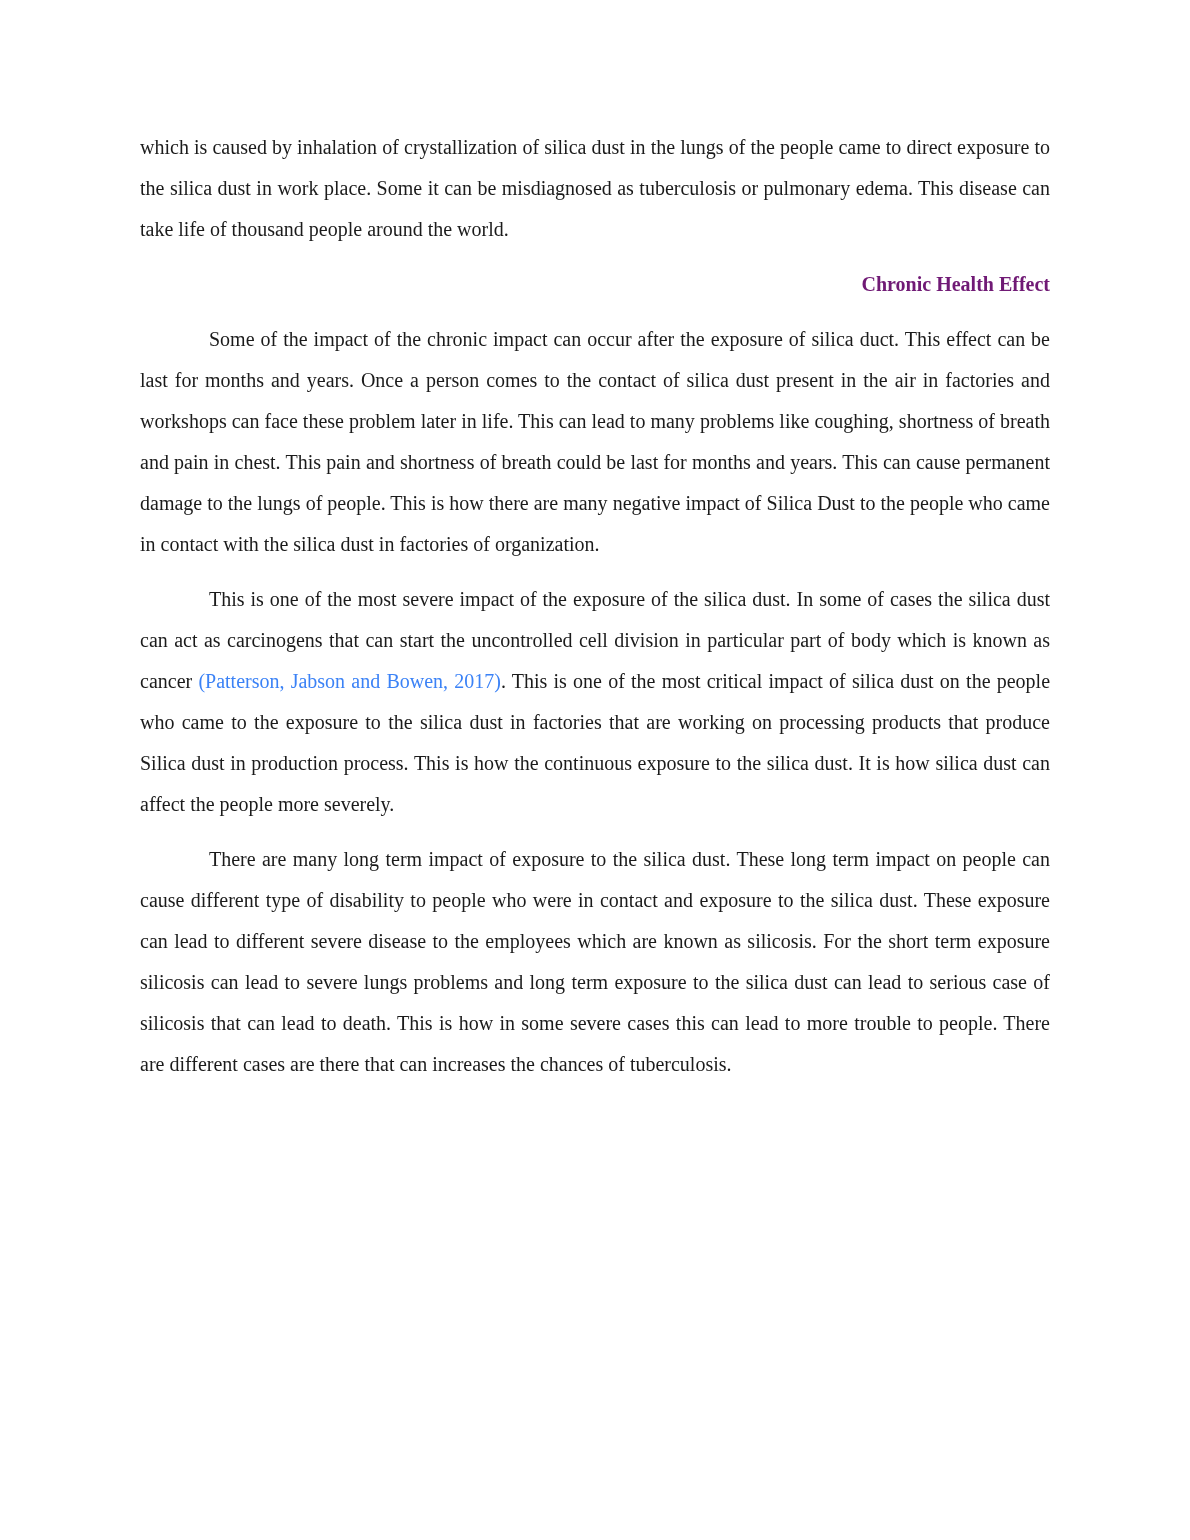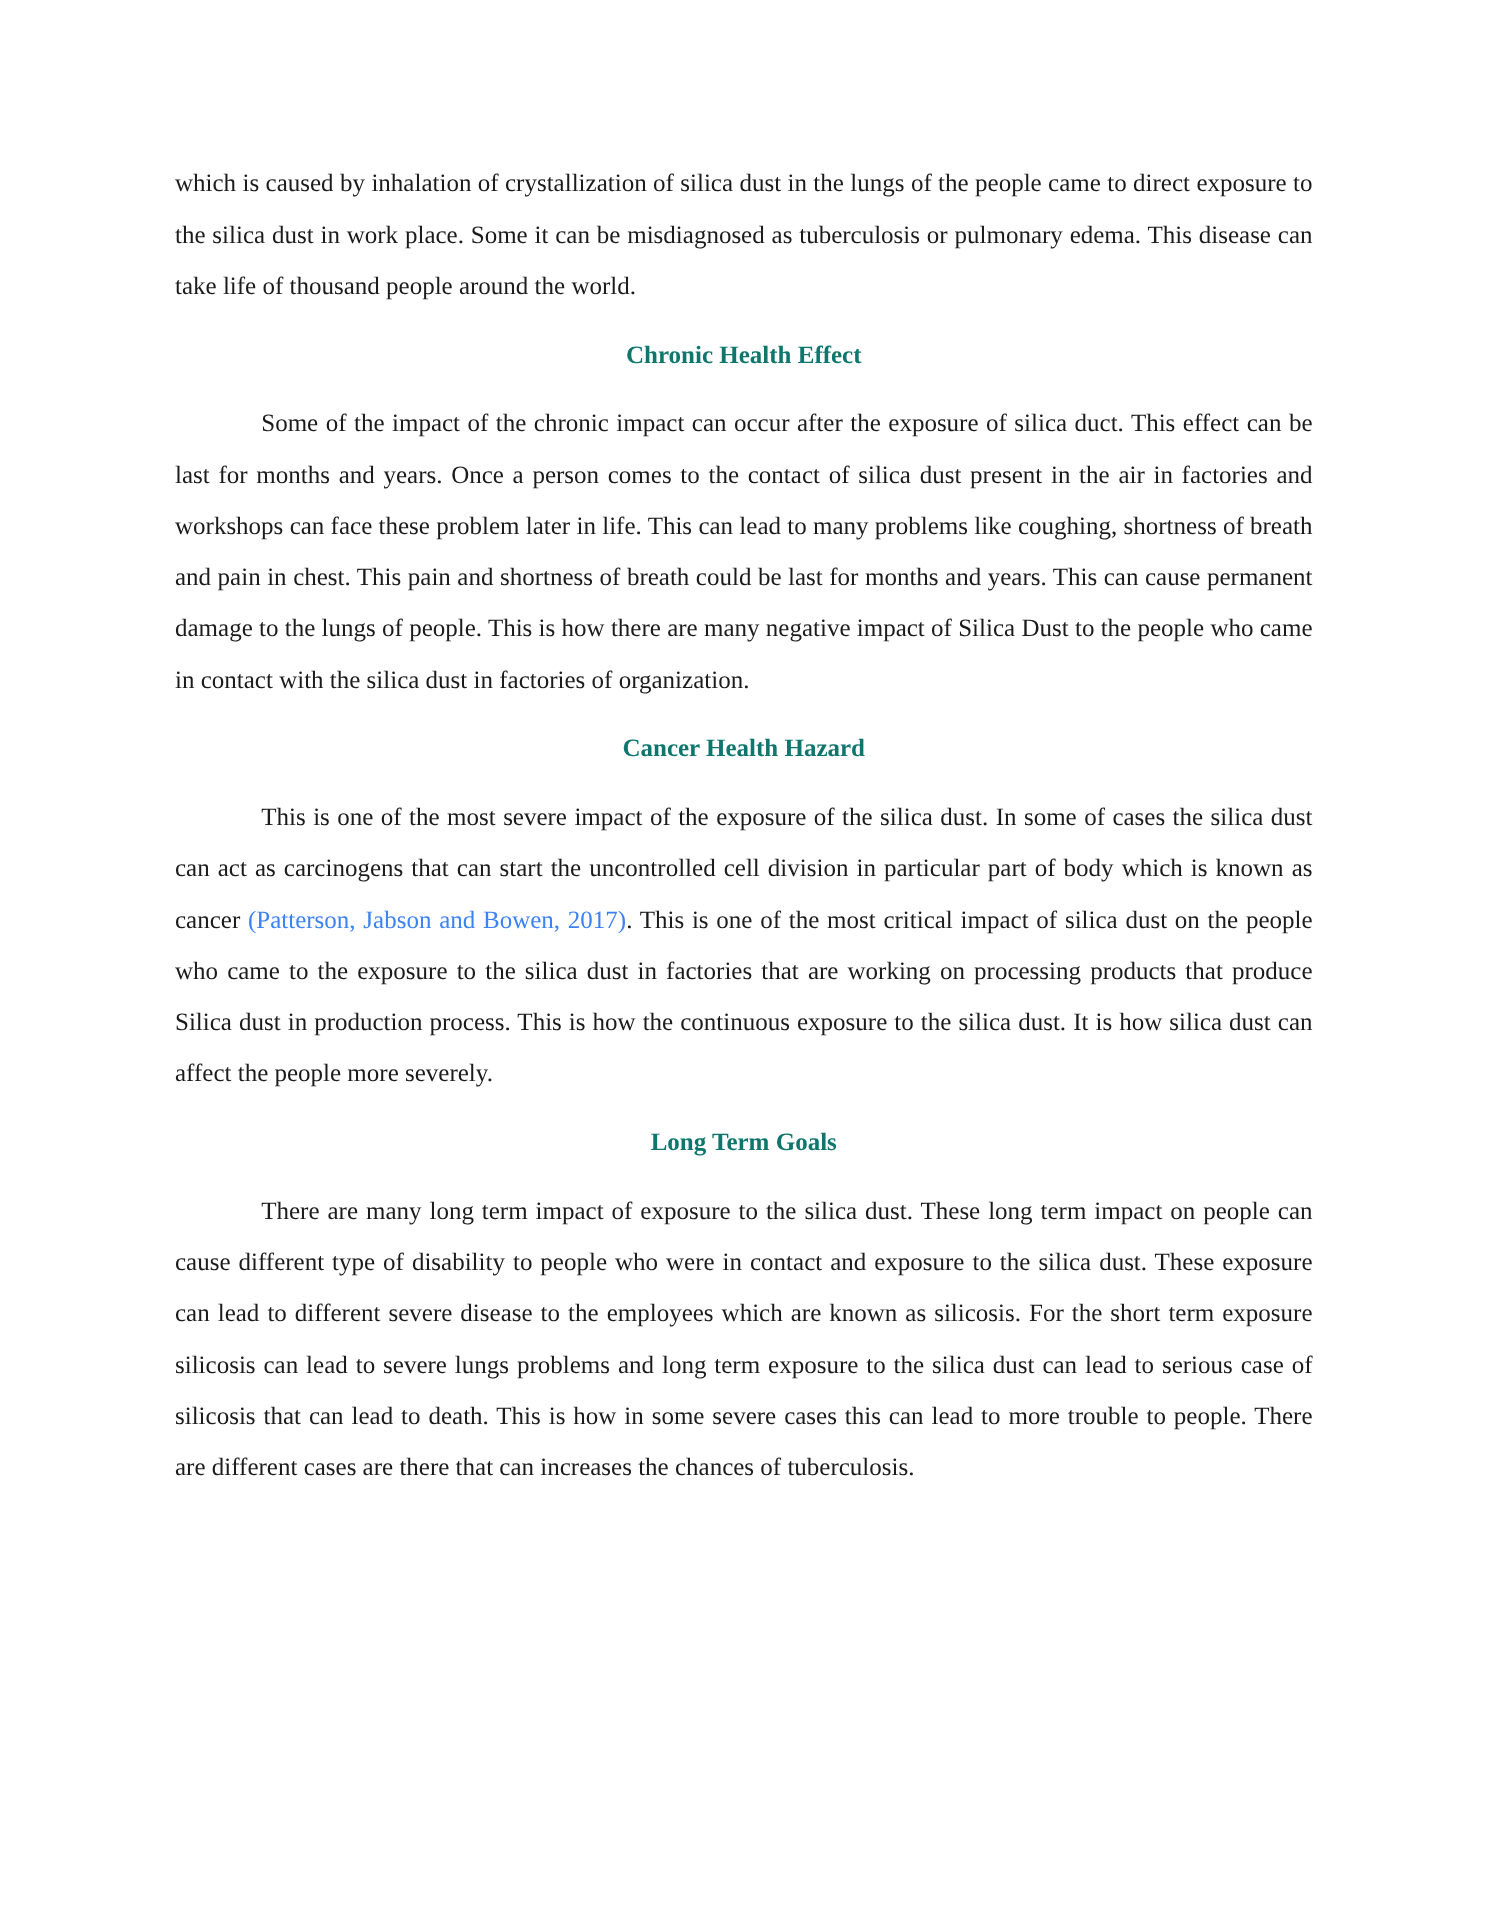--- a/index.html
+++ b/index.html
@@ -25,37 +25,35 @@
       margin: 0 0 14px 0;
       text-indent: 69px;
       color: #1b1b1b;
     }
     .para.no-indent { text-indent: 0; }
     .heading {
       font-size: 20px;
       line-height: 41px;
       font-weight: bold;
       margin: 0 0 14px 0;
-      color: #0f766e;
-      text-align: center;
+      color: #701a75;
+      text-align: right;
     }
     .citation { color: #3b82f6; }
   </style>
 </head>
 <body>
 
 <div class="page">
 
   <p class="para no-indent">which is caused by inhalation of crystallization of silica dust in the lungs of the people came to direct exposure to the silica dust in work place. Some it can be misdiagnosed as tuberculosis or pulmonary edema. This disease can take life of thousand people around the world.</p>
 
   <h2 class="heading">Chronic Health Effect</h2>
 
   <p class="para">Some of the impact of the chronic impact can occur after the exposure of silica duct. This effect can be last for months and years. Once a person comes to the contact of silica dust present in the air in factories and workshops can face these problem later in life. This can lead to many problems like coughing, shortness of breath and pain in chest. This pain and shortness of breath could be last for months and years. This can cause permanent damage to the lungs of people. This is how there are many negative impact of Silica Dust to the people who came in contact with the silica dust in factories of organization.</p>
 
-  <h2 class="heading">Cancer Health Hazard</h2>
 
   <p class="para"><span>This is one of the most severe impact of the exposure of the silica dust. In some of cases the silica dust can act as carcinogens that can start the uncontrolled cell division in particular part of body which is known as cancer </span><span class="citation">(Patterson, Jabson and Bowen, 2017)</span><span>. This is one of the most critical impact of silica dust on the people who came to the exposure to the silica dust in factories that are working on processing products that produce Silica dust in production process. This is how the continuous exposure to the silica dust. It is how silica dust can affect the people more severely.</span></p>
 
-  <h2 class="heading">Long Term Goals</h2>
 
   <p class="para">There are many long term impact of exposure to the silica dust. These long term impact on people can cause different type of disability to people who were in contact and exposure to the silica dust. These exposure can lead to different severe disease to the employees which are known as silicosis. For the short term exposure silicosis can lead to severe lungs problems and long term exposure to the silica dust can lead to serious case of silicosis that can lead to death. This is how in some severe cases this can lead to more trouble to people. There are different cases are there that can increases the chances of tuberculosis.</p>
 
 </div>
 
 </body></html>

